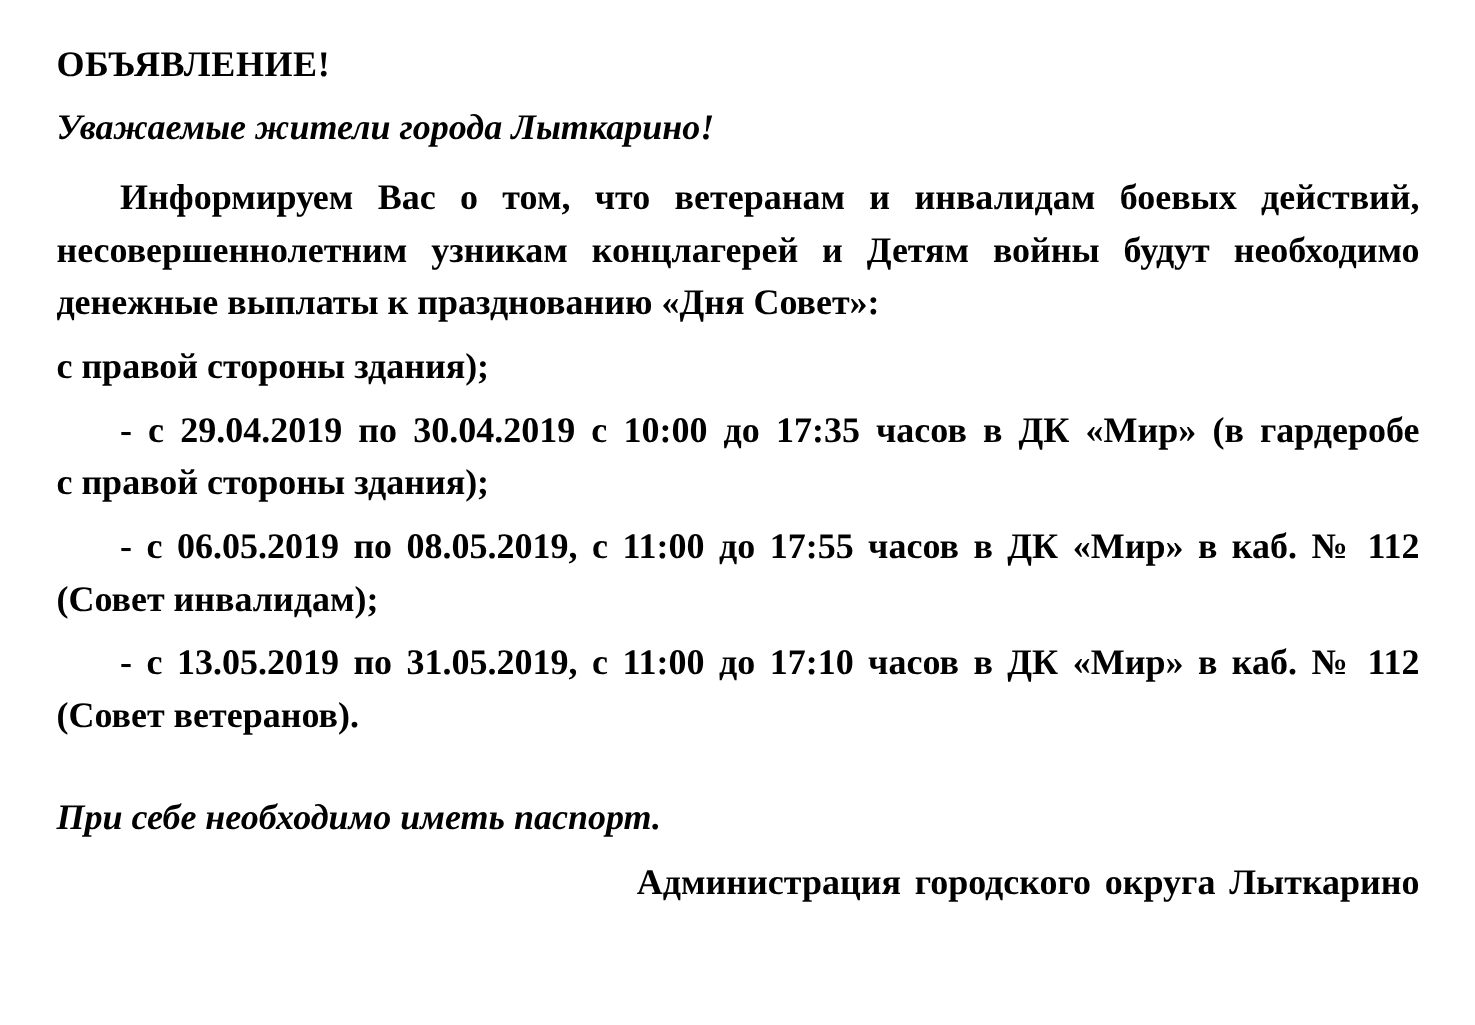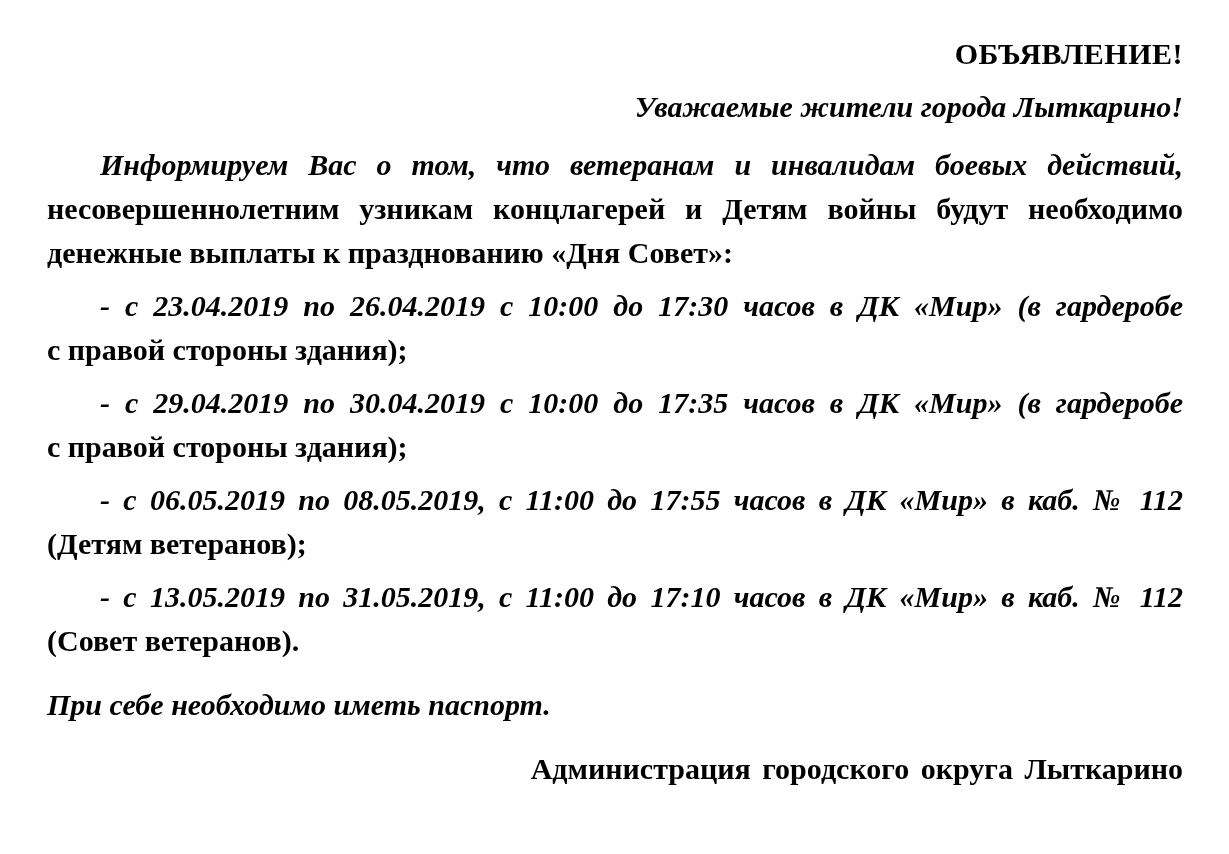--- a/index.html
+++ b/index.html
@@ -28,76 +28,74 @@
     min-height: 44px;
   }
   
   .just {
     text-align: justify;
     text-align-last: justify;
   }
   
   .indent {
     text-indent: 53px;
-    font-style: italic;
   }
   .doc-title {
     margin-top: 32px;
-    text-align: right;
+    text-align: left;
     letter-spacing: 0.5px;
   }
   .greeting {
     margin-top: 9px;
-    text-align: right;
+    text-align: left;
     font-style: italic;
   }
   .intro {
     margin-top: 14px;
   }
   .schedule-item {
     margin-top: 9px;
   }
   .note {
-    margin-top: 20px;
+    margin-top: 41px;
     font-style: italic;
   }
   .signature {
-    margin-top: 20px;
+    margin-top: 10px;
     text-align: right;
     word-spacing: 4px;
   }
 </style>
 </head>
 <body>
 
 <div class="page">
 
   <div class="doc-title line">ОБЪЯВЛЕНИЕ!</div>
 
   <div class="greeting line">Уважаемые жители города Лыткарино!</div>
 
   <div class="intro">
     <div class="line just indent">Информируем Вас о том, что ветеранам и инвалидам боевых действий,</div>
     <div class="line just">несовершеннолетним узникам концлагерей и Детям войны будут необходимо</div>
     <div class="line">денежные выплаты к празднованию «Дня Совет»:</div>
   </div>
 
   <div class="schedule-item">
-    <div class="line just indent">- с 23.04.2019 по 26.04.2019 с 10:00 до 17:30 часов в ДК «Мир» (в гардеробе</div>
     <div class="line">с правой стороны здания);</div>
   </div>
 
   <div class="schedule-item">
     <div class="line just indent">- с 29.04.2019 по 30.04.2019 с 10:00 до 17:35 часов в ДК «Мир» (в гардеробе</div>
     <div class="line">с правой стороны здания);</div>
   </div>
 
   <div class="schedule-item">
     <div class="line just indent">- с 06.05.2019 по 08.05.2019, с 11:00 до 17:55 часов в ДК «Мир» в каб. № 112</div>
-    <div class="line">(Детям ветеранов);</div>
+    <div class="line">(Совет инвалидам);</div>
   </div>
 
   <div class="schedule-item">
     <div class="line just indent">- с 13.05.2019 по 31.05.2019, с 11:00 до 17:10 часов в ДК «Мир» в каб. № 112</div>
     <div class="line">(Совет ветеранов).</div>
   </div>
 
   <div class="note line">При себе необходимо иметь паспорт.</div>
 
   <div class="signature line">Администрация городского округа Лыткарино</div>

